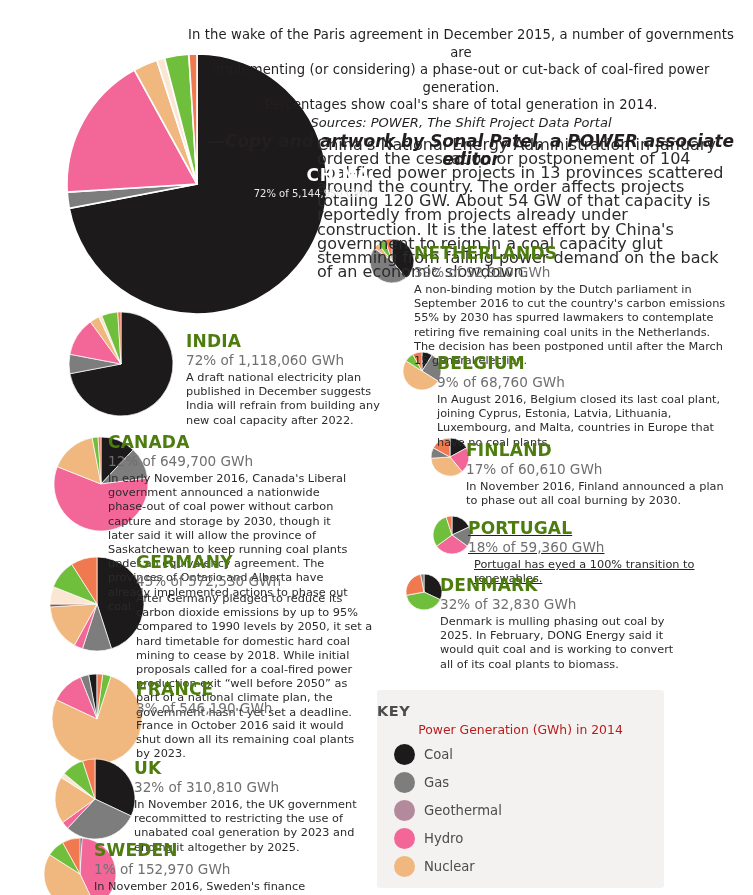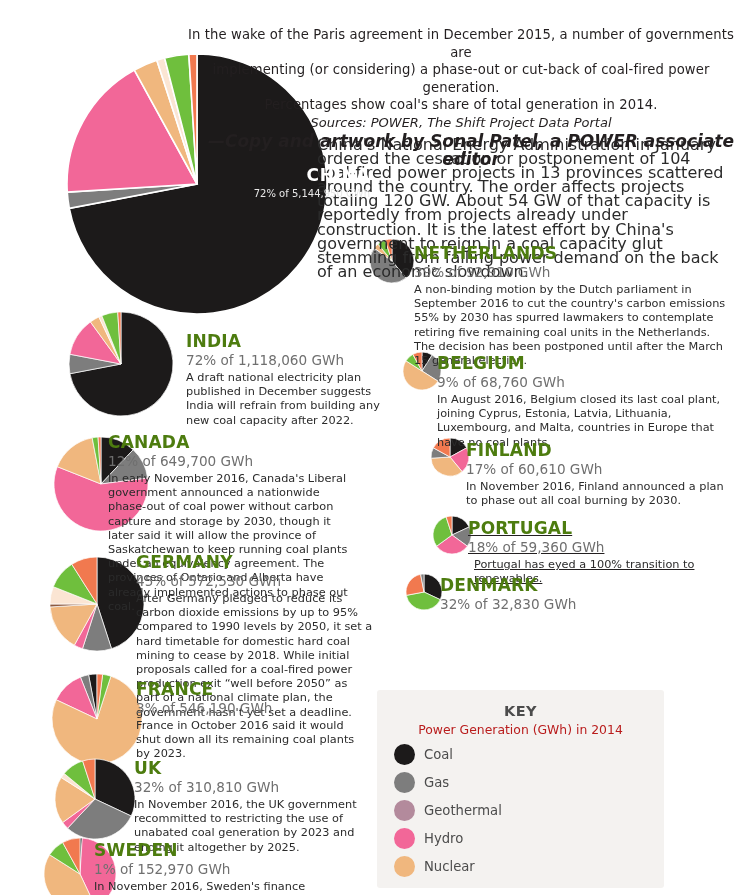--- a/index.html
+++ b/index.html
@@ -29,21 +29,21 @@
   .china-label { position:absolute; text-align:right; color:#ffffff; z-index:6; }
   .china-label .ctry { color:#ffffff; font-size:17px; letter-spacing:0.6px; }
   .china-label .pct { color:#e8e8e8; font-size:10px; }
 
   .china-desc { position:absolute; left:317px; top:124px; width:410px;
                 font-size:16px; line-height:14.1px; color:#2b2b2b; }
 
   
   .key-box { position:absolute; left:377px; top:676px; width:287px; height:198px;
              background:#f4f2f0; border-radius:3px; }
-  .key-title { text-align:center; font-weight:bold; font-size:14.5px; color:#4c4c4c;
+  .key-title { text-align:left; font-weight:bold; font-size:14.5px; color:#4c4c4c;
                margin-top:13px; letter-spacing:0.5px; }
   .key-sub { text-align:center; font-size:12.4px; color:#b91c1c; margin-top:3px; }
   .key-cols { display:flex; margin-top:7px;flex-direction:column; }
   .key-col { flex:1; padding-left:17px; }
   .key-col.right { padding-left:10px; padding-top:18px; }
   .key-item { display:flex; align-items:center; margin-bottom:7px; }
   .key-item.r { margin-bottom:14px; }
   .swatch { width:21px; height:21px; border-radius:50%; flex:0 0 auto; }
   .key-label { margin-left:9px; font-size:13.2px; color:#4c4c4c; white-space:nowrap; }
 </style>
@@ -219,20 +219,21 @@
 
   <div class="entry" style="left:468px; top:505px; width:275px;text-decoration:underline;">
     <div class="ctry">PORTUGAL</div>
     <div class="pct">18% of 59,360 GWh</div>
     <div class="desc" style="margin-left:6px;">Portugal has eyed a 100% transition to renewables.</div>
   </div>
 
   <div class="entry" style="left:440px; top:562px; width:250px;">
     <div class="ctry">DENMARK</div>
     <div class="pct">32% of 32,830 GWh</div>
+    <div class="desc">Denmark is mulling phasing out coal by 2025. In February, DONG Energy said it would quit coal and is working to convert all of its coal plants to biomass.</div>
   </div>
 
   <div class="key-box">
     <div class="key-title">KEY</div>
     <div class="key-sub">Power Generation (GWh) in 2014</div>
     <div class="key-cols">
       <div class="key-col" id="key-left">
           <div class="key-item">
             <div class="swatch" style="background: rgb(28, 26, 26);"></div>
             <div class="key-label">Coal</div>

